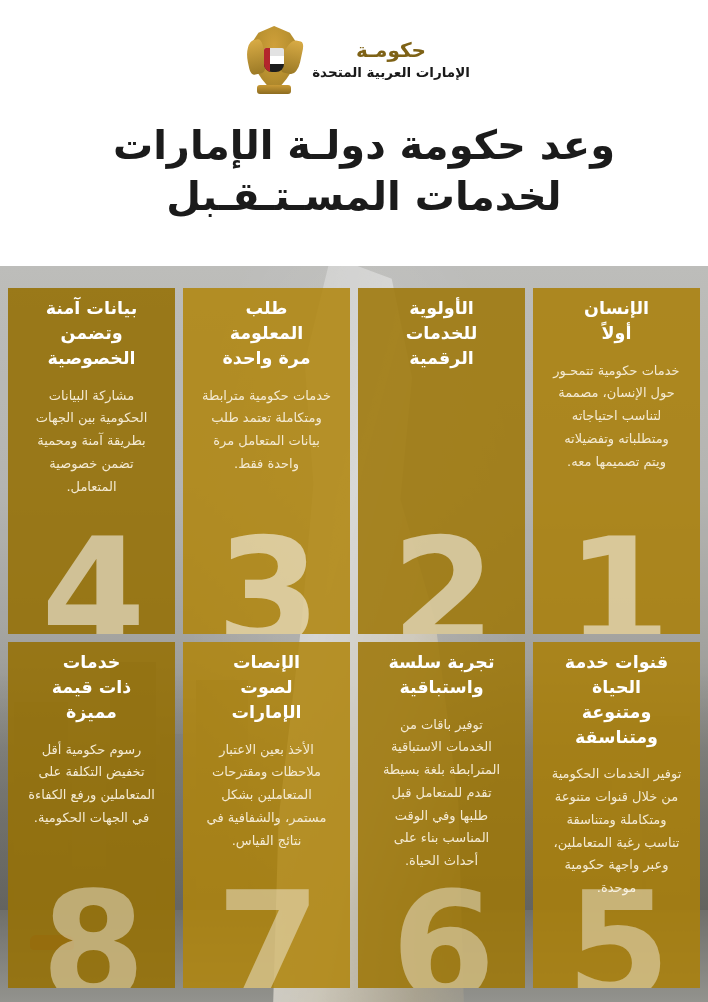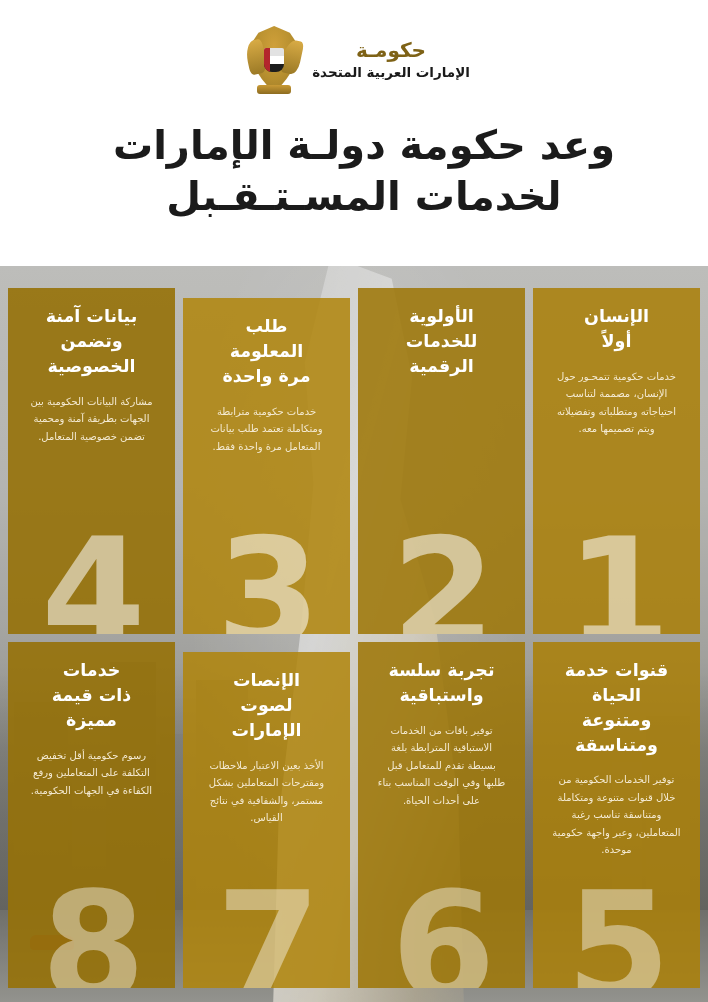--- a/index.html
+++ b/index.html
@@ -199,39 +199,39 @@
     grid-template-columns: repeat(4, 1fr);
     grid-template-rows: repeat(2, 1fr);
     gap: 8px;
     padding: 22px 8px 14px 8px;
   }
 
   .card {
     position: relative;
     background: rgba(170,128,10,0.88);
     overflow: hidden;
-    padding: 16px 12px 8px 12px;
+    padding: 8px 12px 8px 12px;
     text-align: center;
     color: #ffffff;
   }
   .card.tone-b { background: rgba(158,119,9,0.88); }
-  .card.tone-c { background: rgba(176,133,12,0.86); margin-top: 10px; }
+  .card.tone-c { background: rgba(176,133,12,0.86); }
   .card.tone-d { background: rgba(150,113,8,0.90); }
 
   .card-title {
     font-size: 17.5px;
     font-weight: bold;
     line-height: 1.42;
     color: #ffffff;
     letter-spacing: 0.2px;
   }
 
   .card-body {
     margin-top: 14px;
-    font-size: 10px;
+    font-size: 13px;
     line-height: 1.75;
     color: #f4ead2;
     padding: 0 6px;
   }
 
   .card-num {
     position: absolute;
     left: 0; right: 0;
     bottom: -34px;
     font-size: 150px;

